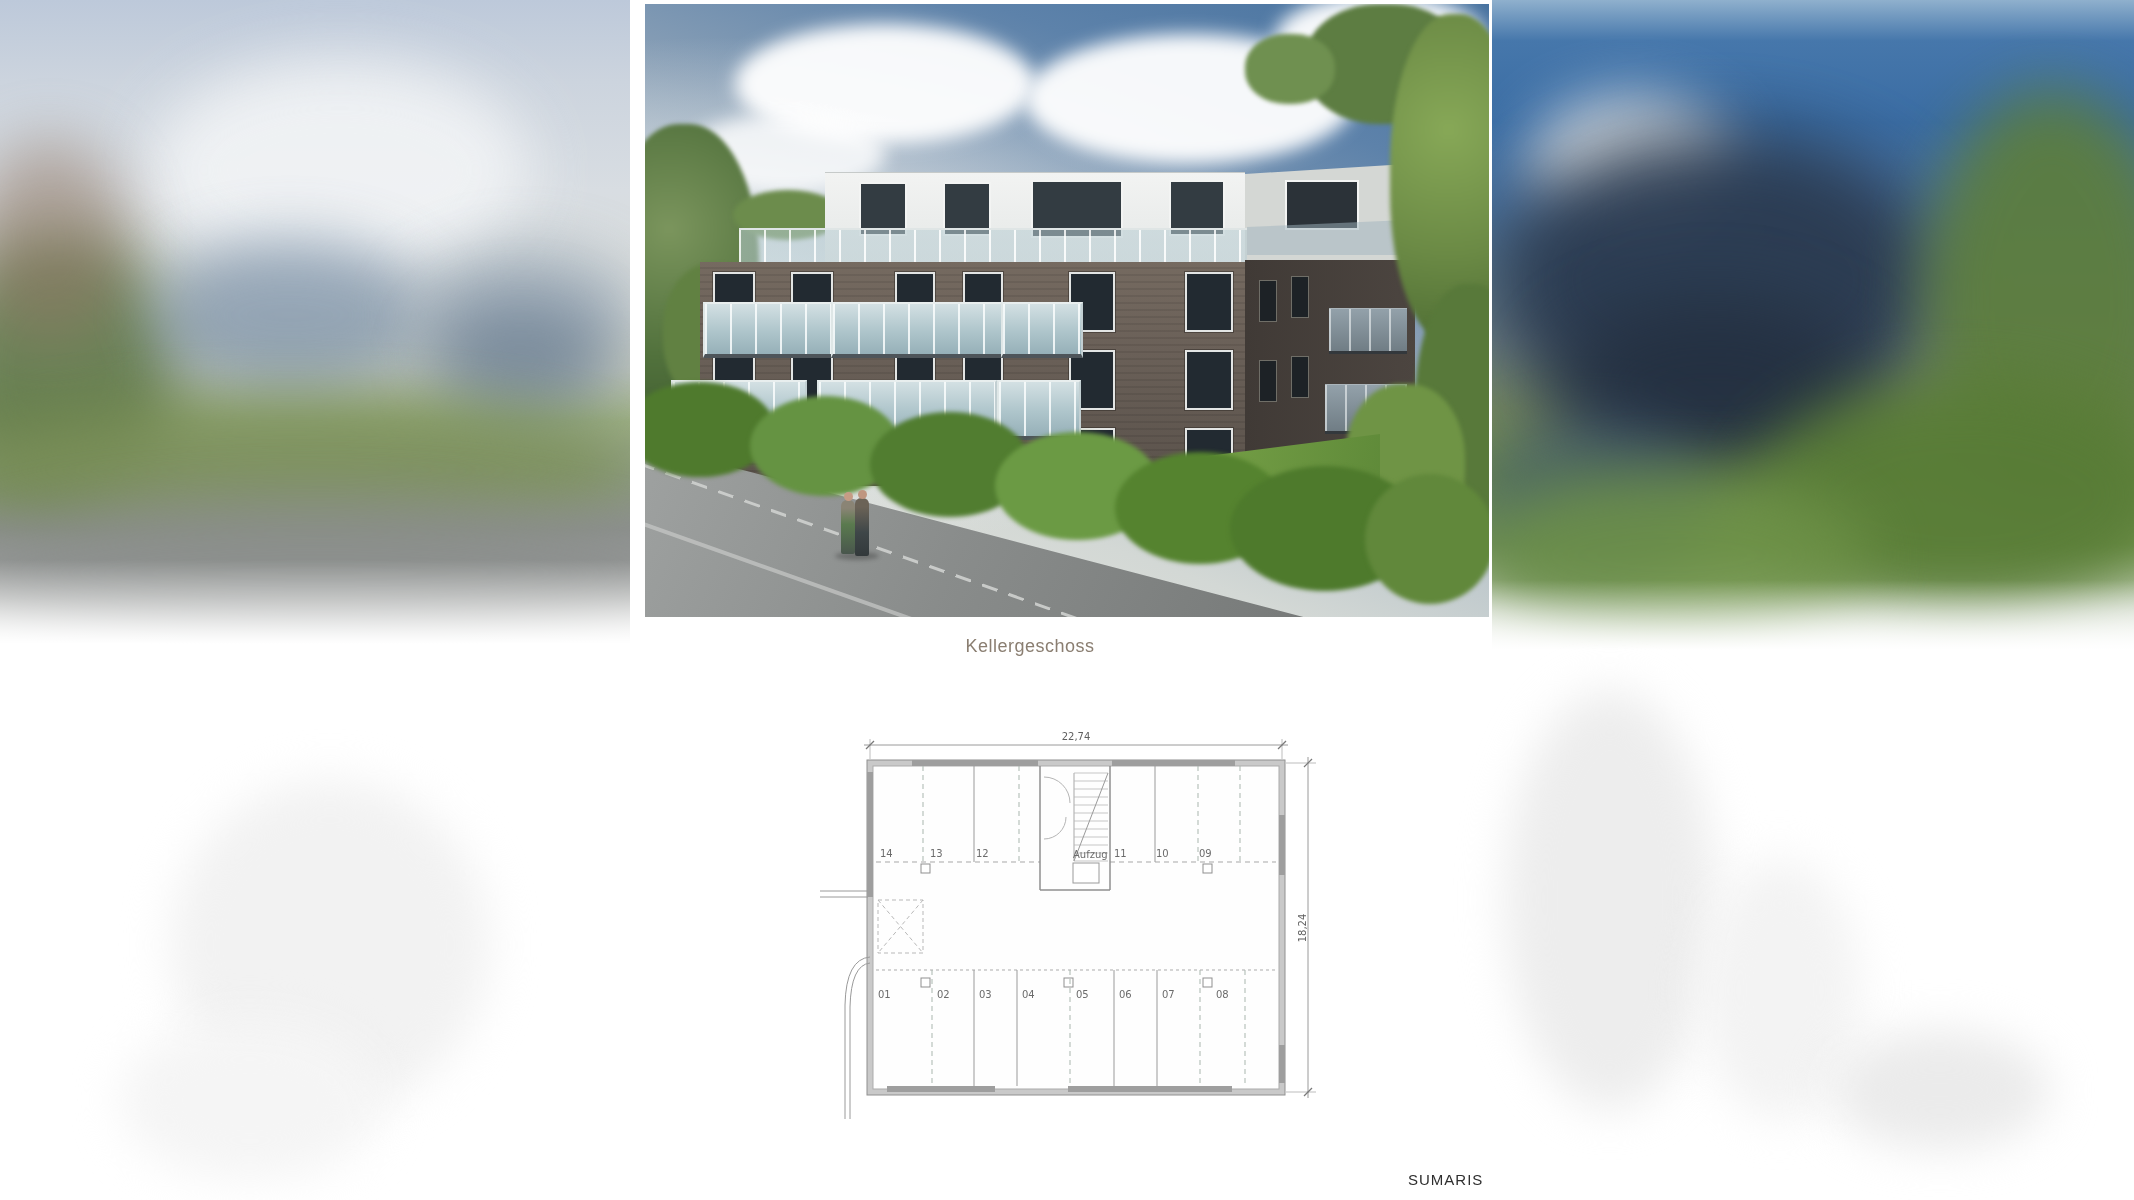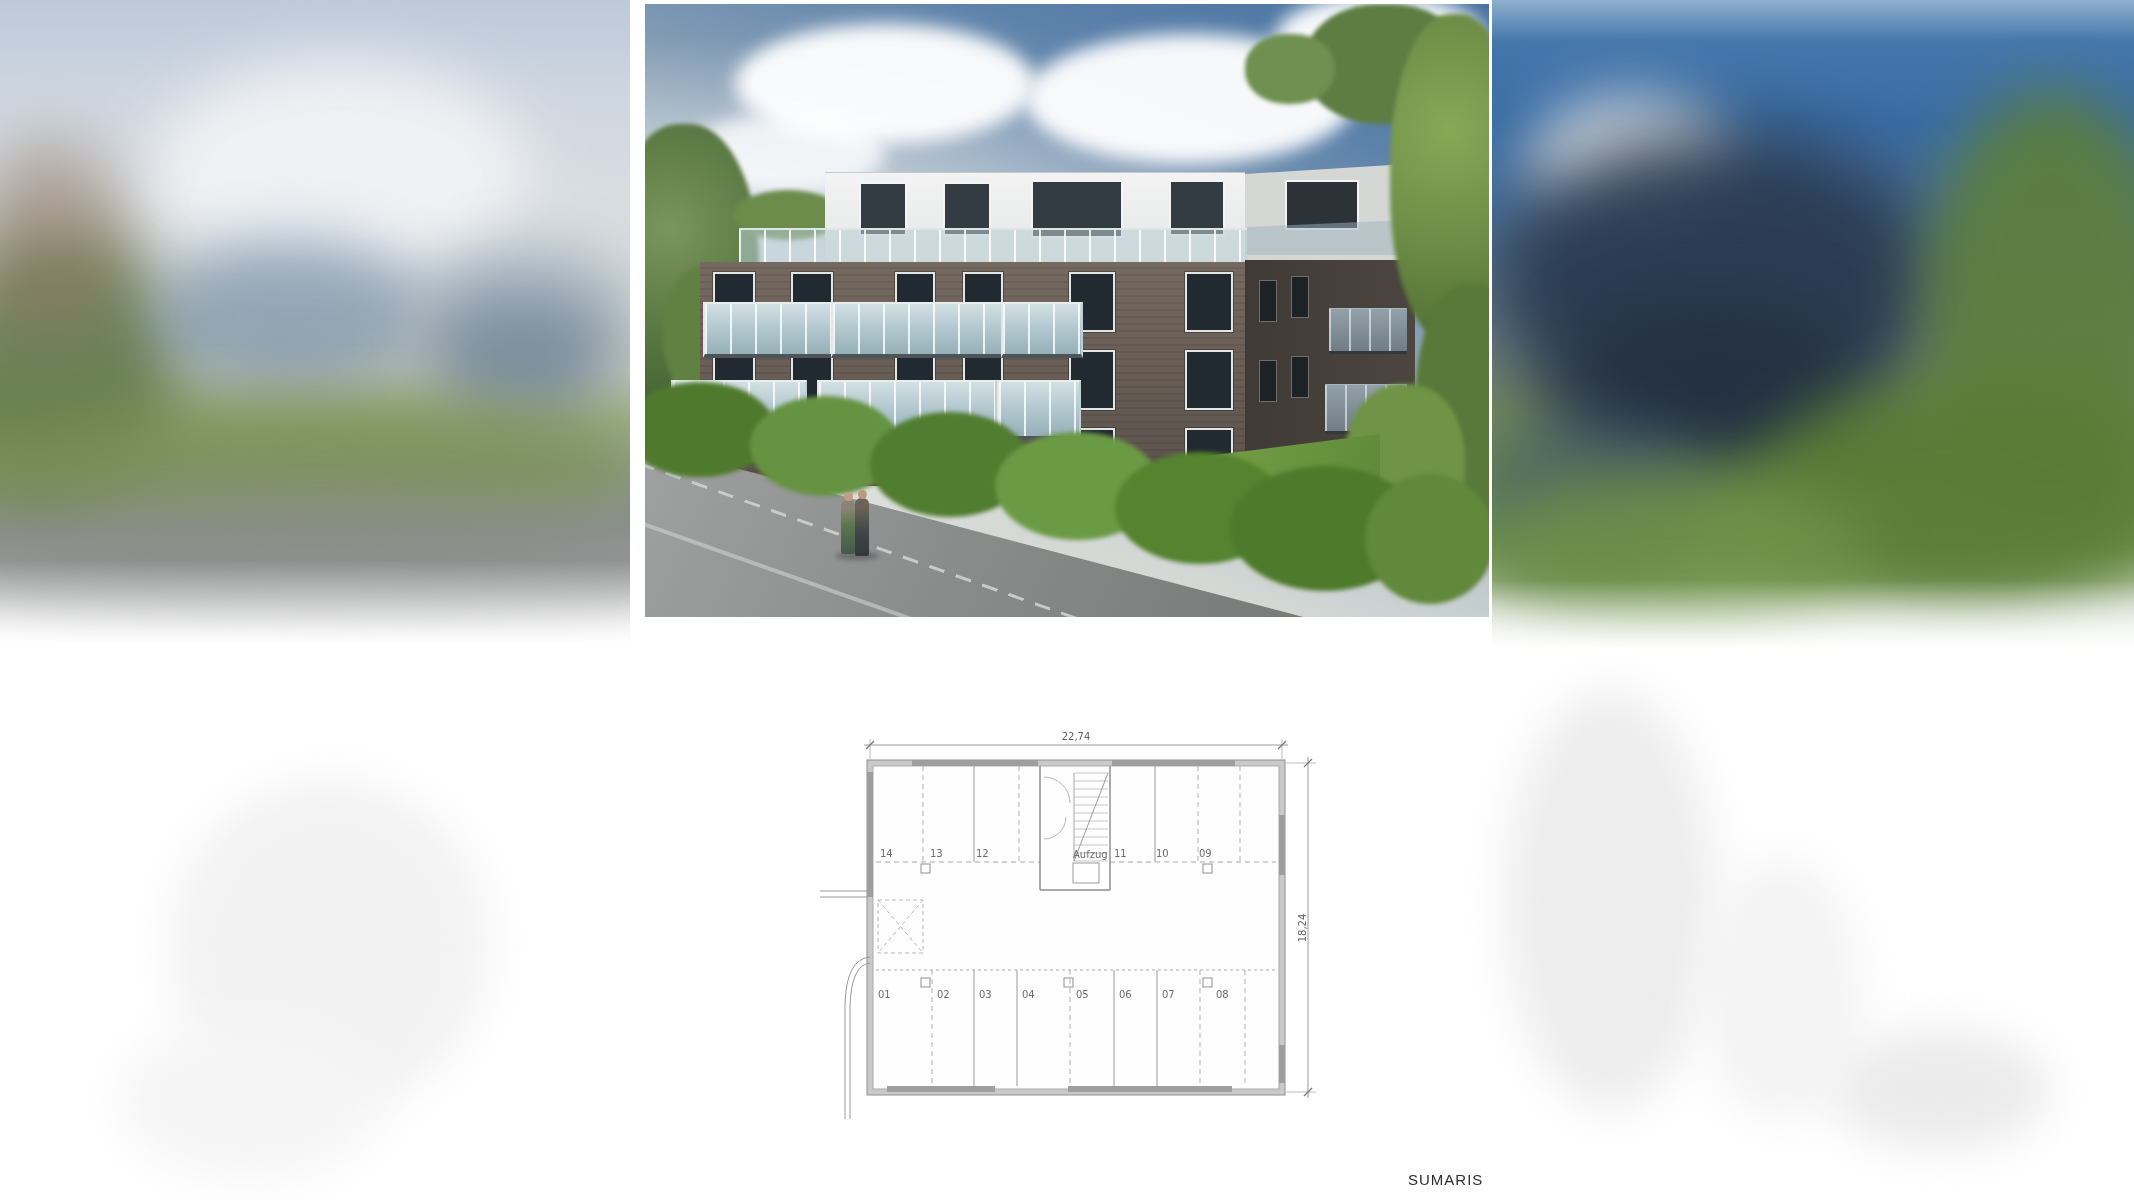--- a/index.html
+++ b/index.html
@@ -182,20 +182,21 @@
 
     <div class="abs" style="left:190px;top:548px;width:44px;height:8px;background:rgba(0,0,0,.25);border-radius:50%;filter:blur(2px);"></div>
     <div class="abs" style="left:196px;top:496px;width:14px;height:54px;border-radius:6px 6px 2px 2px;
       background:linear-gradient(180deg,#8a8475 15%,#5a7a4e 45%,#49564d 100%);"></div>
     <div class="abs" style="left:199px;top:488px;width:9px;height:9px;border-radius:50%;background:#c69c85;"></div>
     <div class="abs" style="left:210px;top:494px;width:14px;height:58px;border-radius:6px 6px 2px 2px;
       background:linear-gradient(180deg,#6b6357 15%,#3e4648 60%,#33393b);"></div>
     <div class="abs" style="left:213px;top:486px;width:9px;height:9px;border-radius:50%;background:#bf9680;"></div>
   </div>
 
+  <div id="caption">Kellergeschoss</div>
 
   <svg id="plan" width="540" height="412" viewBox="0 0 540 412">
 
     <line x1="80" y1="44" x2="80" y2="24" stroke="#bdbdbd" stroke-width="1"></line>
     <line x1="492" y1="44" x2="492" y2="24" stroke="#bdbdbd" stroke-width="1"></line>
     <line x1="74" y1="30" x2="498" y2="30" stroke="#9a9a9a" stroke-width="1"></line>
     <line x1="76" y1="34" x2="84" y2="26" stroke="#7a7a7a" stroke-width="1.2"></line>
     <line x1="488" y1="34" x2="496" y2="26" stroke="#7a7a7a" stroke-width="1.2"></line>
     <text class="dim" x="286" y="25" text-anchor="middle">22,74</text>
 

